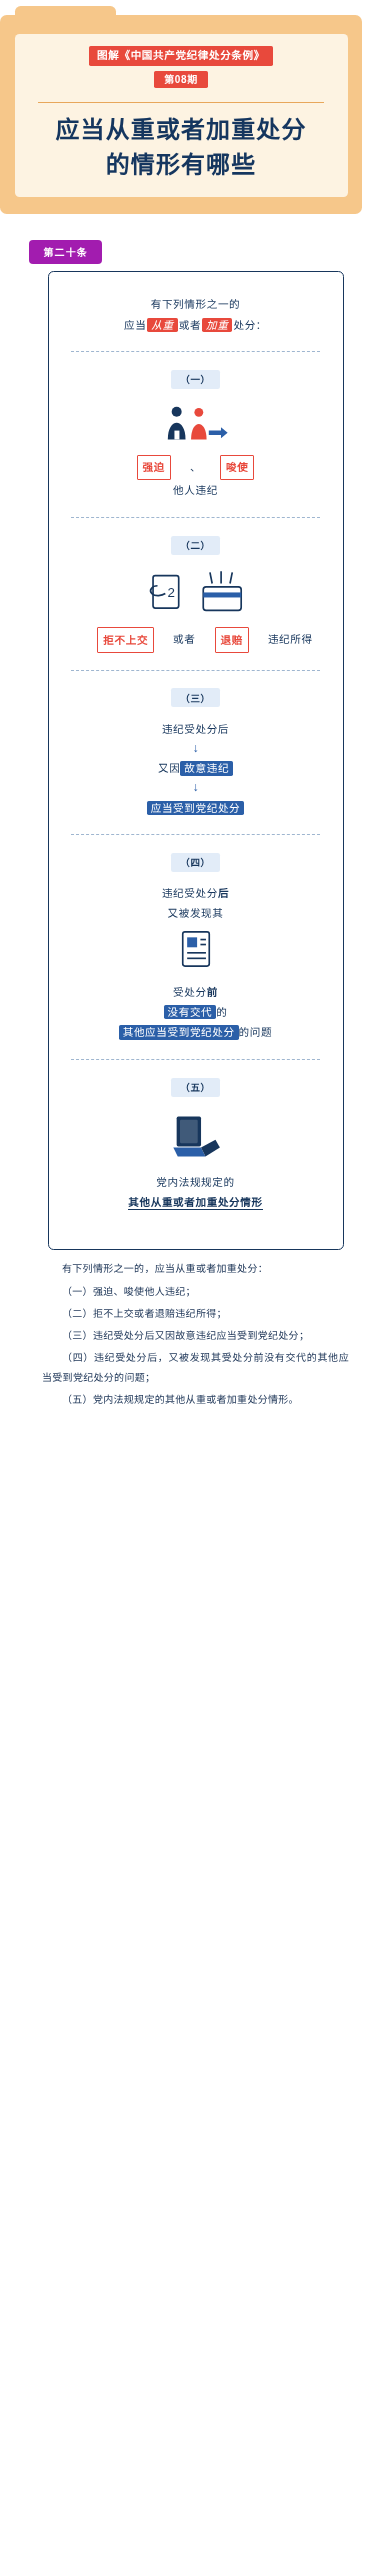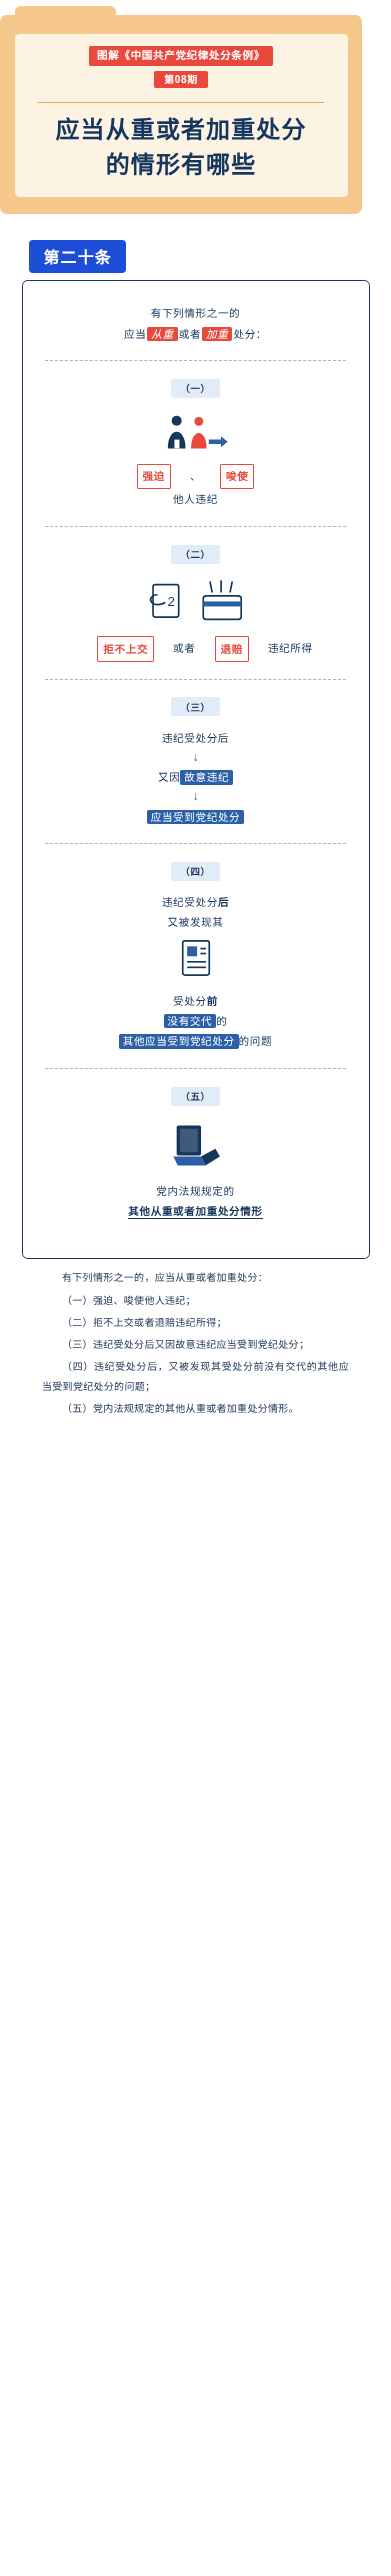--- a/index.html
+++ b/index.html
@@ -92,43 +92,43 @@
 
   
   .article-bar-wrap {
     width: 362px;
     margin: 5.6px auto 0 auto;
     position: relative;
     padding: 7.8px 0 3.4px 0;
   }
   .article-bar {
     display: inline-block;
-    background: #1d4ed8;
-    color: #ffffff;
-    font-size: 16px;
+    background: #a21caf;
+    color: #ffffff;
+    font-size: 10px;
     font-weight: bold;
     letter-spacing: 1.1px;
     padding: 4.5px 14.5px 5px 14.5px;
     border-radius: 4px;
     position: relative;
     left: 14.5px;
   }
   .article-bar-line {
     position: absolute;
     left: 14.5px;
     right: 10px;
     bottom: 0px;
     height: 1.7px;
     background: #17365c;
     z-index: -1;
   }
 
   
   .card {
-    width: 348px;
+    width: 296px;
     margin: 3.4px auto 0 auto;
     border: 1.1px solid #17365c;
     border-radius: 5.6px;
     background: #ffffff;
     padding: 19px 19px 22.4px 19px;
   }
   .sec {
     text-align: center;
     padding: 3.4px 0 14.5px 0;
   }

